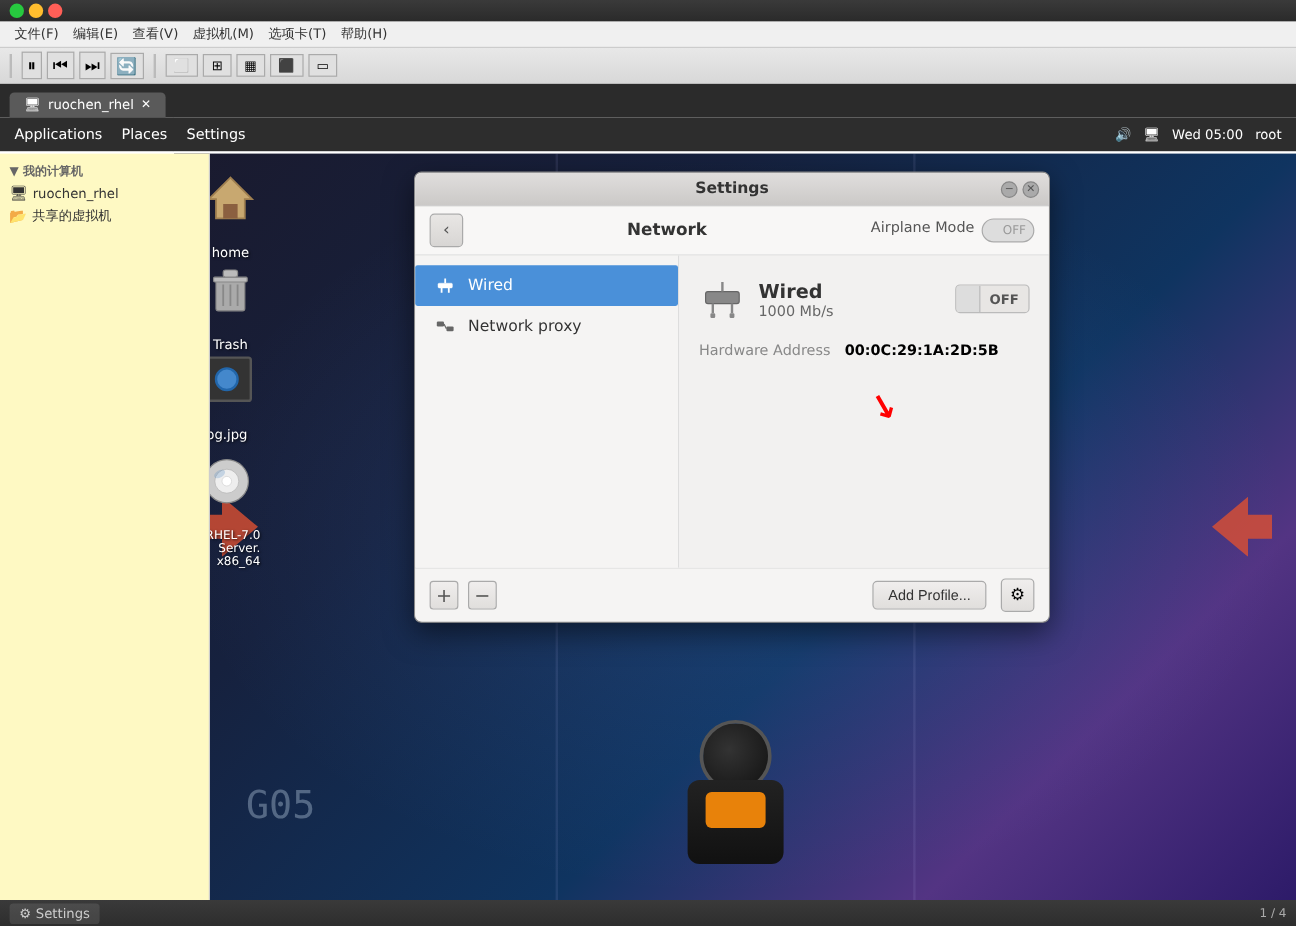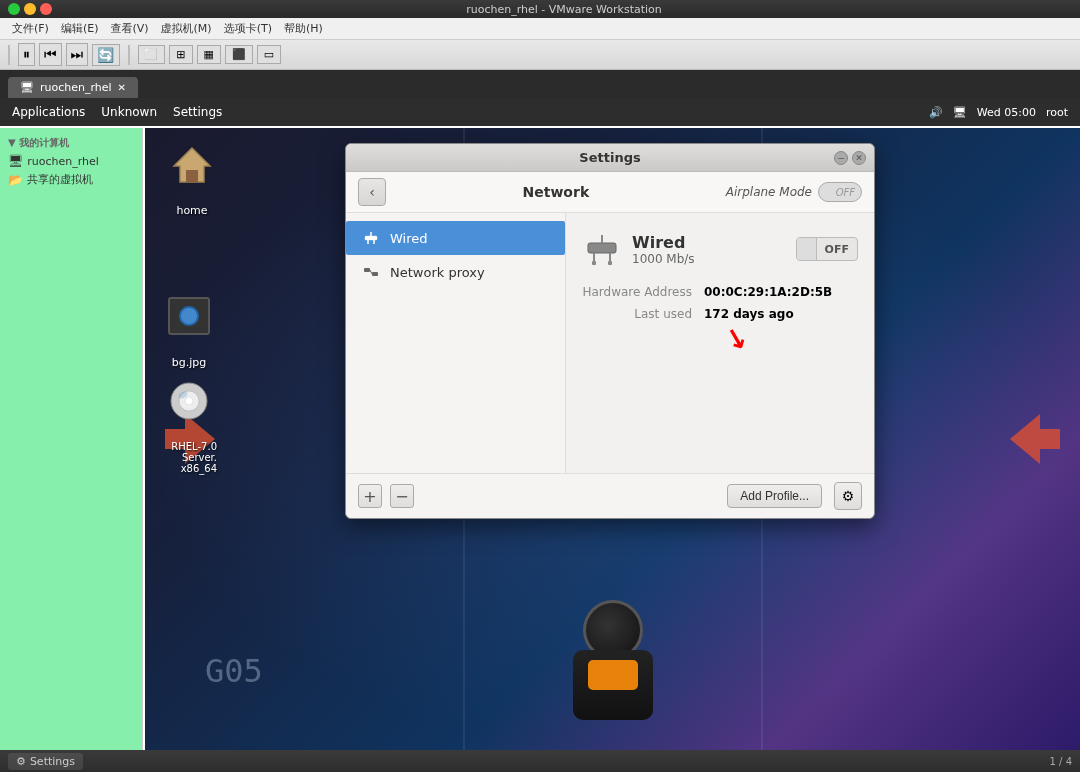--- a/index.html
+++ b/index.html
@@ -95,23 +95,23 @@
     }
     #gnome-topbar .gnome-left { display: flex; gap: 16px; }
     #gnome-topbar .gnome-left a { color: #fff; text-decoration: none; font-size: 12px; cursor: pointer; }
     #gnome-topbar .gnome-right { margin-left: auto; display: flex; align-items: center; gap: 10px; font-size: 11px; }
 
     
     #sidebar {
       position: absolute;
       left: 0;
       top: 128px;
-      width: 143px;
+      width: 175px;
       height: calc(772px - 128px - 22px);
-      background: #86efac;
+      background: #fef9c3;
       border-right: 1px solid #ccc;
       z-index: 10;
       padding: 4px 0;
     }
     .sidebar-item {
       display: flex;
       align-items: center;
       gap: 4px;
       padding: 2px 8px;
       cursor: pointer;
@@ -231,25 +231,23 @@
     }
     .settings-section-title {
       font-size: 14px;
       font-weight: bold;
       flex: 1;
       text-align: center;
       color: #333;
     }
     .airplane-mode {
       display: flex;
-      align-items: center;
       gap: 6px;
       font-size: 12px;
       color: #555;
-      font-style: italic;
     }
     .toggle-switch {
       width: 44px;
       height: 20px;
       border-radius: 10px;
       border: 1px solid #aaa;
       background: #ddd;
       display: flex;
       align-items: center;
       padding: 2px;
@@ -412,21 +410,20 @@
     }
     .taskbar-right { margin-left: auto; font-size: 10px; color: #aaa; }
   </style>
 </head>
 <body>
 
 <div id="vmware-titlebar">
   <span class="vm-btn green"></span>
   <span class="vm-btn yellow"></span>
   <span class="vm-btn red"></span>
-  <span class="title">ruochen_rhel - VMware Workstation</span>
 </div>
 
 <div id="vmware-menubar">
   <span>文件(F)</span>
   <span>编辑(E)</span>
   <span>查看(V)</span>
   <span>虚拟机(M)</span>
   <span>选项卡(T)</span>
   <span>帮助(H)</span>
 </div>
@@ -451,21 +448,21 @@
   <div class="tab active">
     <span>🖥</span>
     <span>ruochen_rhel</span>
     <span class="tab-close">✕</span>
   </div>
 </div>
 
 <div id="gnome-topbar">
   <div class="gnome-left">
     <a>Applications</a>
-    <a>Unknown</a>
+    <a>Places</a>
     <a>Settings</a>
   </div>
   <div class="gnome-right">
     <span>🔊</span>
     <span>🖥</span>
     <span>Wed 05:00</span>
     <span>root</span>
   </div>
 </div>
 
@@ -514,20 +511,33 @@
   <div class="desktop-icon" style="left:15px; top:8px;">
     <div class="icon-img">
       <svg width="40" height="40" viewBox="0 0 40 40">
         <polygon points="20,4 2,22 8,22 8,38 32,38 32,22 38,22" fill="#c8a870" stroke="#a08050" stroke-width="1.5"></polygon>
         <rect x="14" y="26" width="12" height="12" fill="#8b6040"></rect>
       </svg>
     </div>
     <span class="icon-label">home</span>
   </div>
 
+  <div class="desktop-icon" style="left:15px; top:85px;">
+    <div class="icon-img">
+      <svg width="40" height="40" viewBox="0 0 40 40">
+        <rect x="8" y="12" width="24" height="26" rx="2" fill="#aaa" stroke="#888" stroke-width="1"></rect>
+        <rect x="6" y="10" width="28" height="4" rx="1" fill="#bbb" stroke="#888" stroke-width="1"></rect>
+        <rect x="14" y="4" width="12" height="6" rx="2" fill="#bbb" stroke="#888" stroke-width="1"></rect>
+        <line x1="14" y1="16" x2="14" y2="34" stroke="#888" stroke-width="1.5"></line>
+        <line x1="20" y1="16" x2="20" y2="34" stroke="#888" stroke-width="1.5"></line>
+        <line x1="26" y1="16" x2="26" y2="34" stroke="#888" stroke-width="1.5"></line>
+      </svg>
+    </div>
+    <span class="icon-label">Trash</span>
+  </div>
 
   <div class="desktop-icon" style="left:12px; top:160px;">
     <div class="icon-img" style="position:relative;">
       <div style="width:42px; height:38px; background:#333; border:2px solid #555; border-radius:3px; overflow:hidden; display:flex; align-items:center; justify-content:center;">
         <div style="width:20px; height:20px; background:#4488cc; border-radius:50%; border:2px solid #2266aa;"></div>
       </div>
     </div>
     <span class="icon-label">bg.jpg</span>
   </div>
 
@@ -609,24 +619,20 @@
           <div class="off-btn">
             <div class="off-slider"></div>
             <span class="off-label">OFF</span>
           </div>
         </div>
 
         <div class="info-row">
           <span class="info-label">Hardware Address</span>
           <span class="info-value">00:0C:29:1A:2D:5B</span>
         </div>
-        <div class="info-row">
-          <span class="info-label">Last used</span>
-          <span class="info-value">172 days ago</span>
-        </div>
       </div>
     </div>
 
     <div id="settings-footer">
       <div class="add-btn">+</div>
       <div class="remove-btn">−</div>
       <button class="add-profile-btn">Add Profile...</button>
       <div class="gear-btn" style="margin-left:4px;">⚙</div>
     </div>
   </div>

